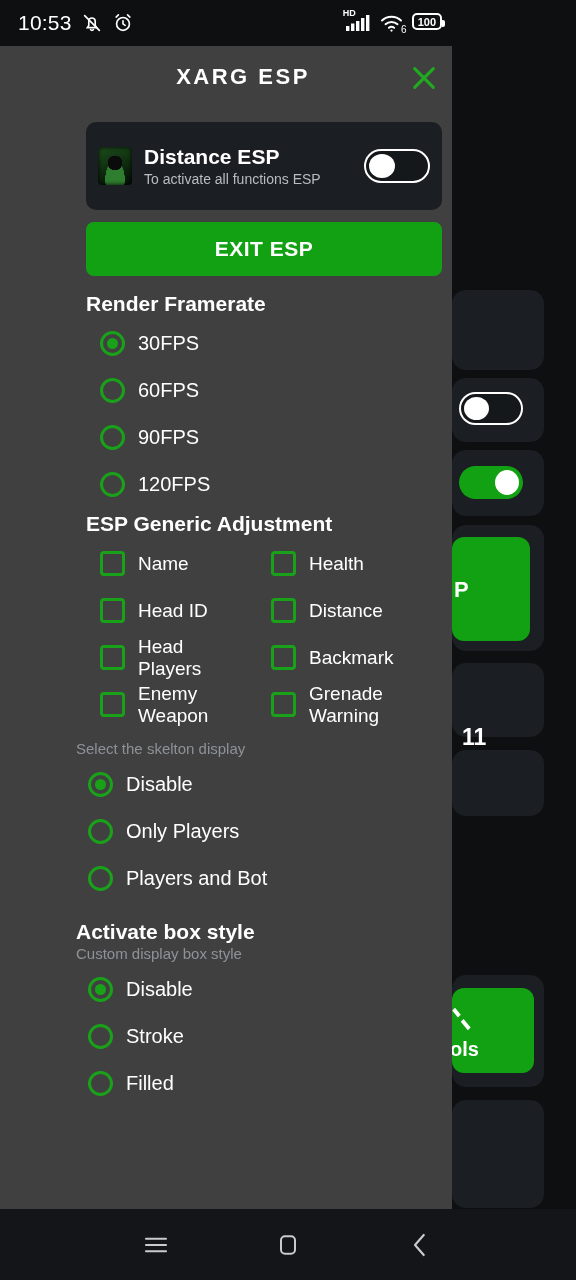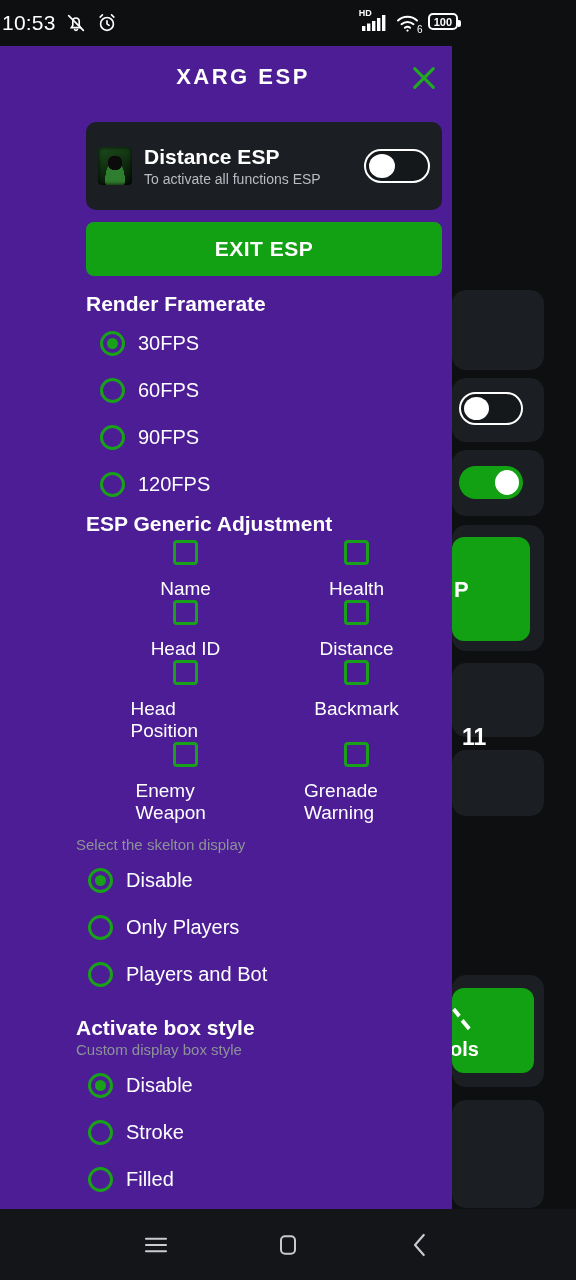--- a/index.html
+++ b/index.html
@@ -8,21 +8,21 @@
     background: #0d0f11;
     font-family: "Liberation Sans", sans-serif;
     overflow: hidden;
   }
   #root { position: relative; width: 576px; height: 1280px; background: #0d0f11; }
 
   
   .statusbar {
     position: absolute; top: 0; left: 0; width: 460px; height: 46px;
     display: flex; align-items: center; justify-content: space-between;
-    padding: 0 2px; color: #fff; z-index: 60;
+    padding: 0 18px; color: #fff; z-index: 60;
   }
   .sb-left { display: flex; align-items: center; gap: 9px; }
   .sb-time { font-size: 21px; letter-spacing: .2px; }
   .sb-right { display: flex; gap: 8px; }
   .ico { display: inline-flex; align-items: center; }
   .batt {
     border: 2px solid #fff; border-radius: 5px; padding: 0 4px;
     font-size: 11px; font-weight: bold; line-height: 14px; height: 17px;
     display: flex; align-items: center; position: relative;
   }
@@ -68,21 +68,21 @@
   }
   .rail-ico {
     width: 74px; height: 64px; display: flex; align-items: center;
     justify-content: center; color: #fff;
   }
   .rail-spacer { height: 22px; }
 
   
   .panel {
     position: absolute; left: 0; top: 46px; width: 452px; height: 1163px;
-    background: #4c1d95; z-index: 30; overflow: hidden;
+    background: #404040; z-index: 30; overflow: hidden;
   }
   .panel-header {
     position: relative; height: 62px; display: flex; align-items: center;
     justify-content: center;
   }
   .panel-title {
     color: #fff; font-size: 22px; font-weight: 700; letter-spacing: 2.5px;
     margin-left: 34px;
   }
   .close-x {
@@ -138,21 +138,21 @@
     flex: 0 0 auto; position: relative;
   }
   .radio.sel::after {
     content: ""; position: absolute; left: 4px; top: 4px;
     width: 11px; height: 11px; border-radius: 50%; background: #19a219;
   }
   .radio-lbl { color: #fff; font-size: 20px; }
 
   
   .cb-grid { display: grid; grid-template-columns: 1fr 1fr; }
-  .cb-row { display: flex; align-items: center; gap: 13px; min-height: 47px; flex-direction: column; }
+  .cb-row { display: flex; align-items: center; gap: 13px; min-height: 47px; }
   .cb {
     width: 25px; height: 25px; border: 3px solid #19a219; border-radius: 4px;
     flex: 0 0 auto;
   }
   .cb-lbl { color: #fff; font-size: 19px; line-height: 22px; }
 
   
   .navbar {
     position: absolute; left: 0; bottom: 0; width: 576px; height: 71px;
     background: #131518; z-index: 70;
@@ -351,21 +351,21 @@
           <div class="cb-row">
             <span class="cb"></span>
             <span class="cb-lbl">Head ID</span>
           </div>
           <div class="cb-row">
             <span class="cb"></span>
             <span class="cb-lbl">Distance</span>
           </div>
           <div class="cb-row">
             <span class="cb"></span>
-            <span class="cb-lbl" style="max-width:110px;display:inline-block;">Head Position</span>
+            <span class="cb-lbl" style="max-width:110px;display:inline-block;">Head Players</span>
           </div>
           <div class="cb-row">
             <span class="cb"></span>
             <span class="cb-lbl">Backmark</span>
           </div>
           <div class="cb-row">
             <span class="cb"></span>
             <span class="cb-lbl" style="max-width:100px;display:inline-block;">Enemy Weapon</span>
           </div>
           <div class="cb-row">

